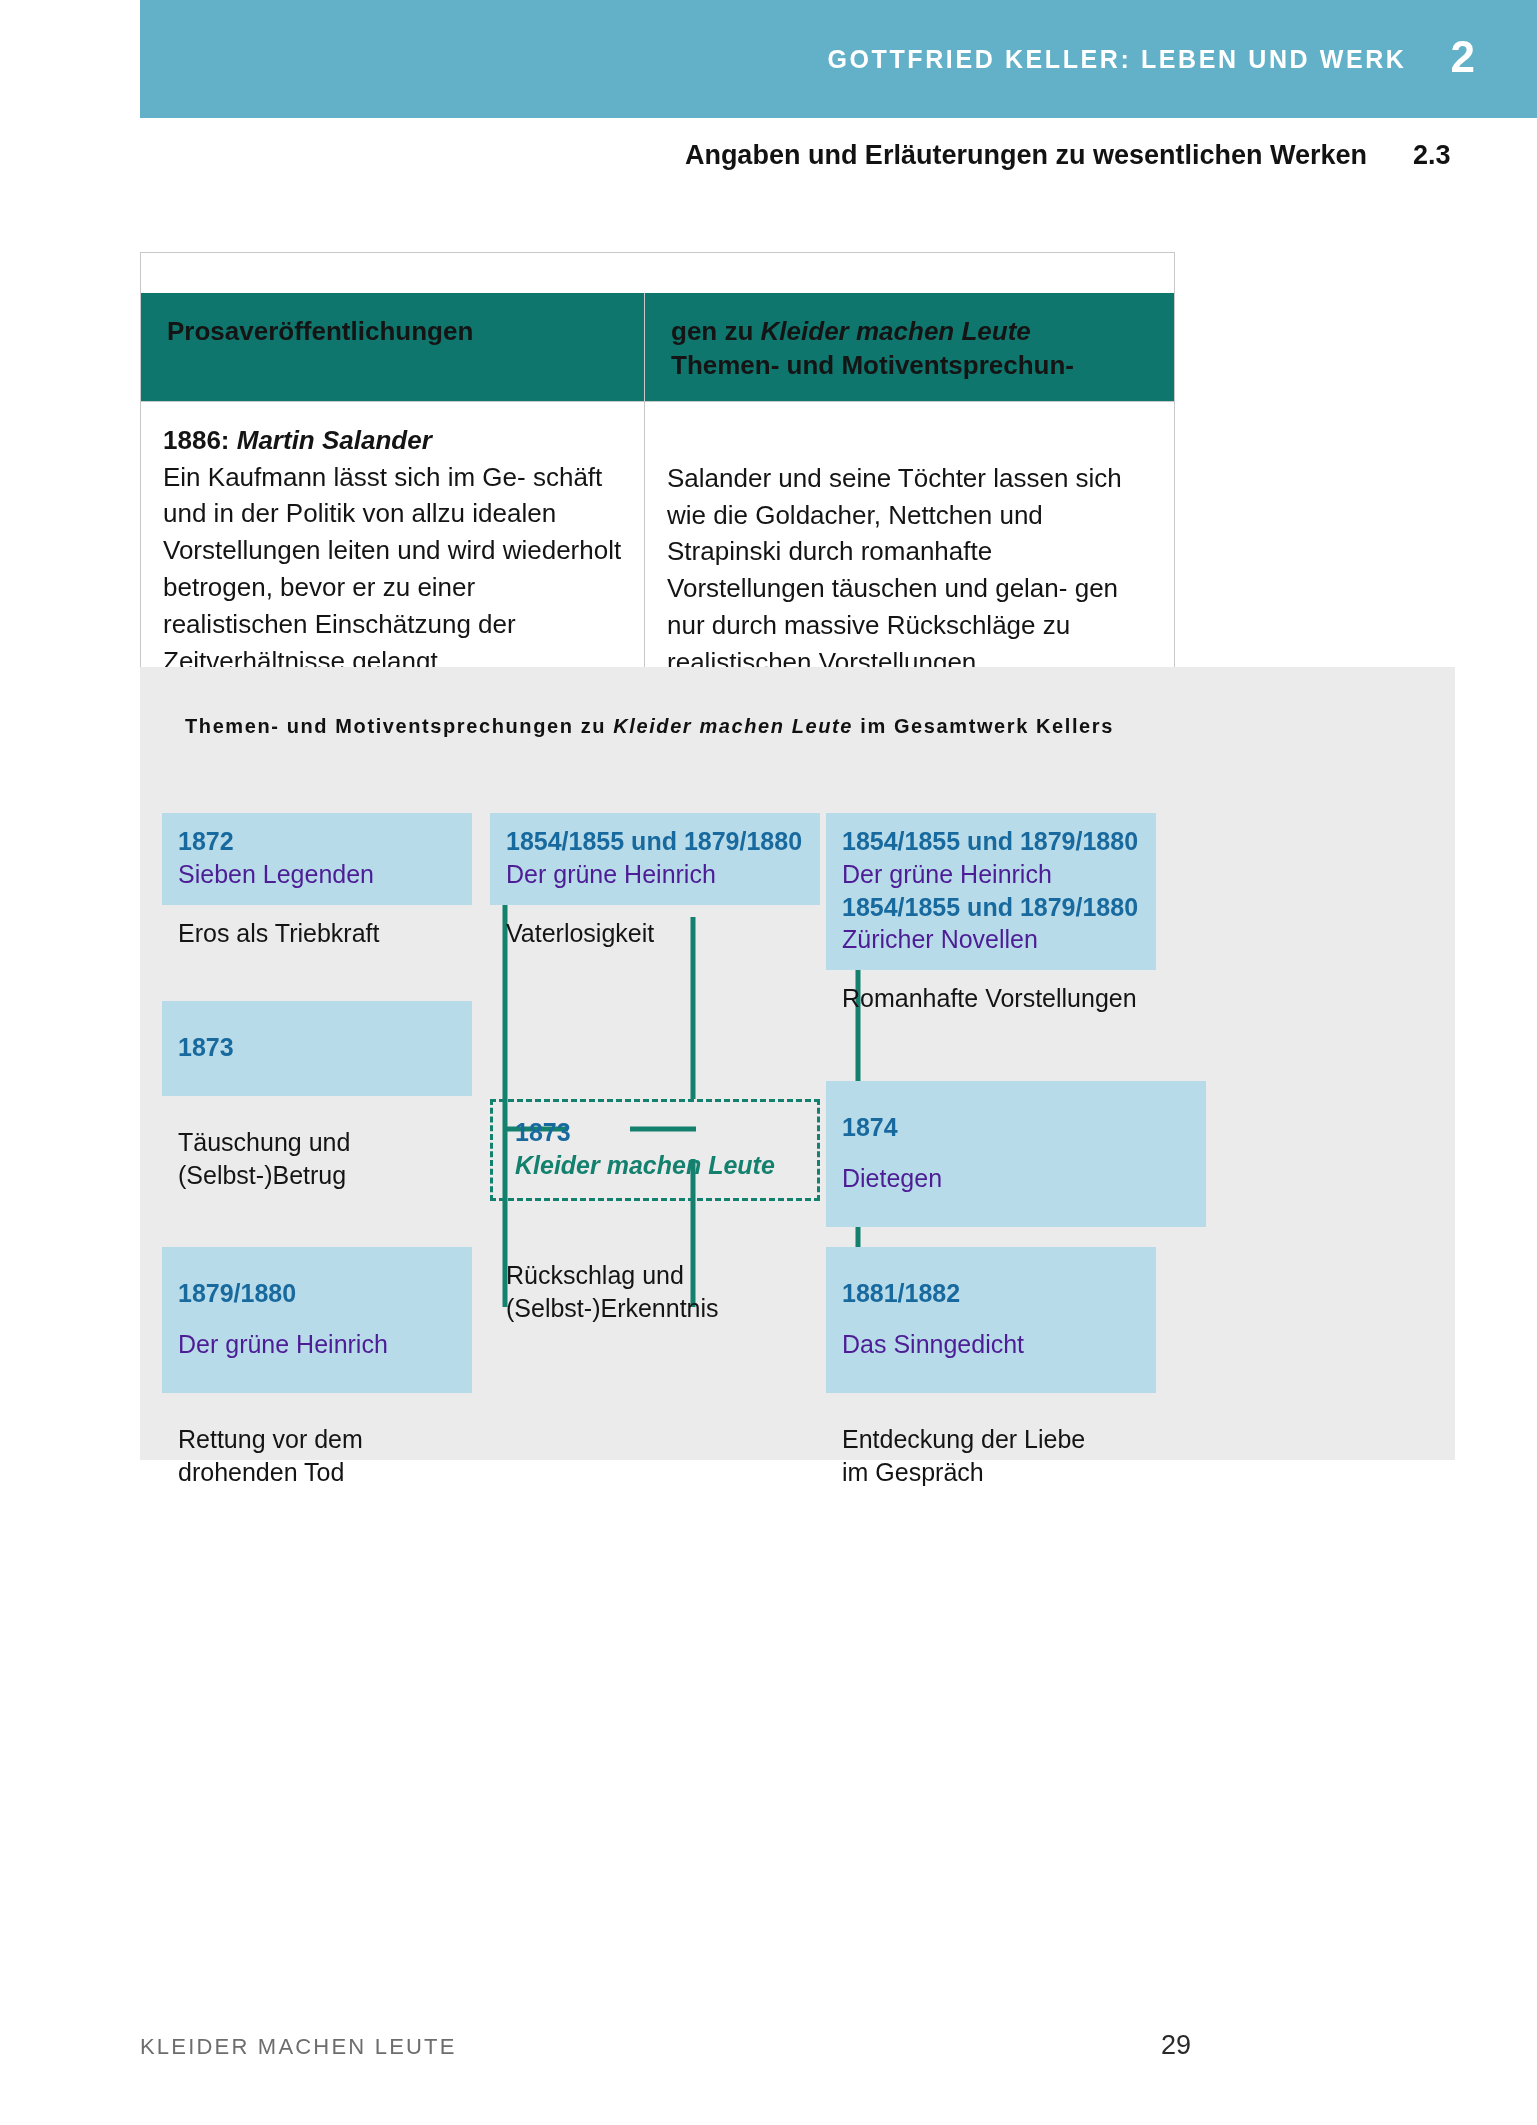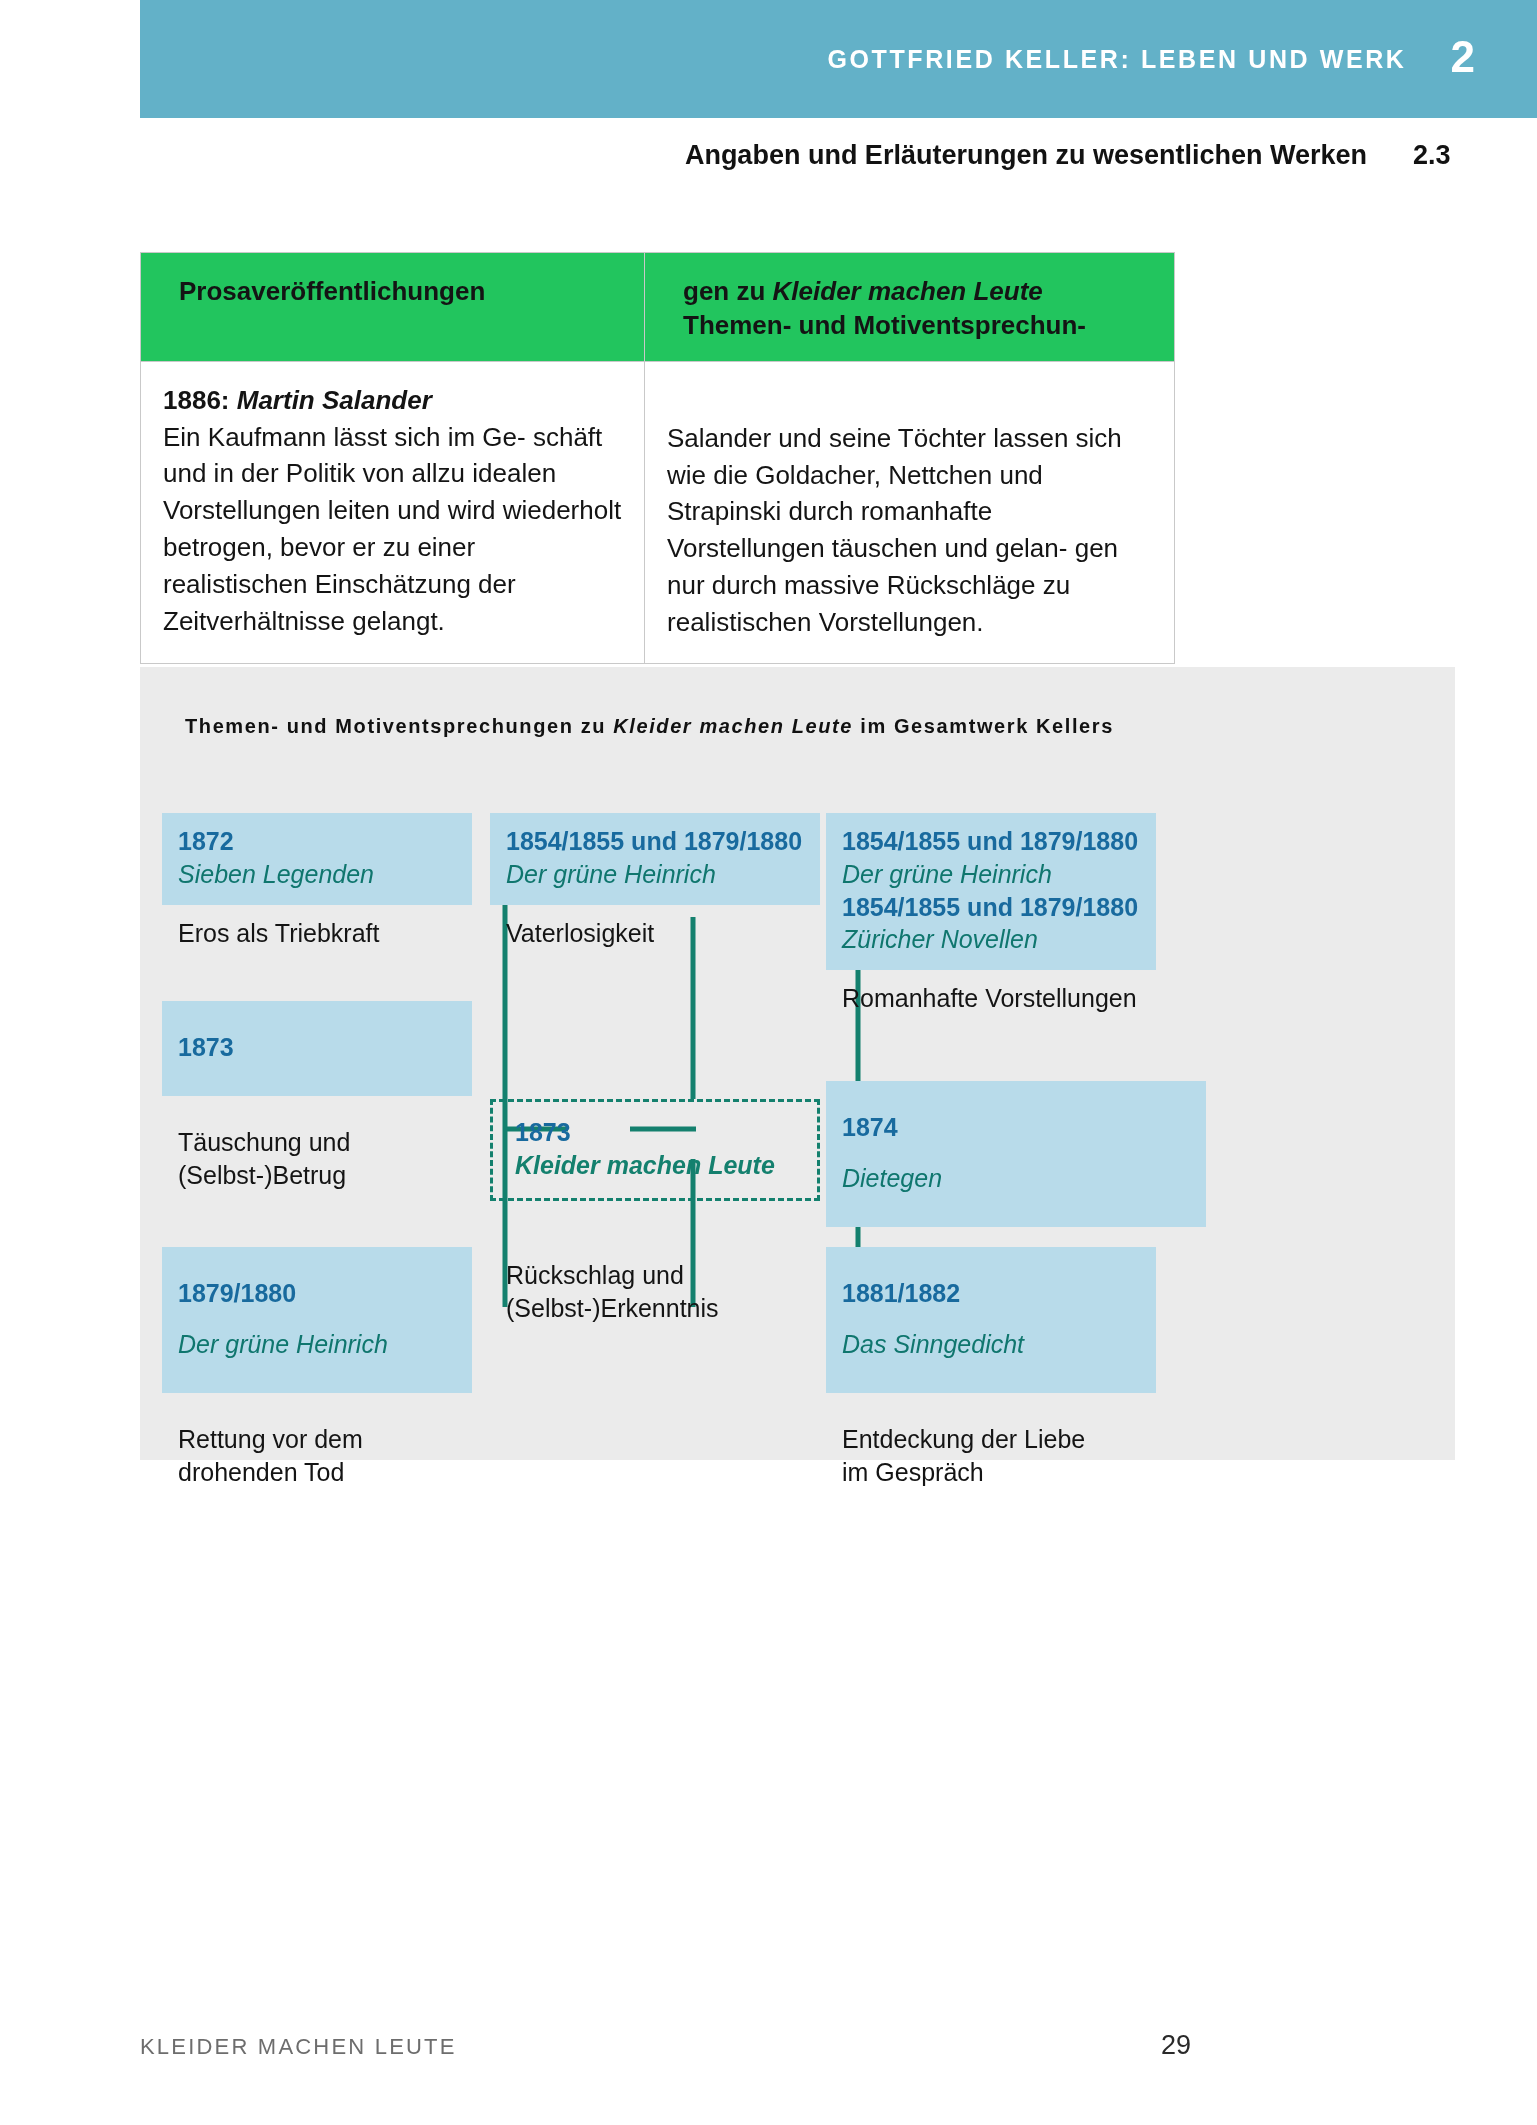--- a/index.html
+++ b/index.html
@@ -80,25 +80,26 @@
     border: 1px solid #c9c9c9;
     box-sizing: border-box;
     display: flex;
     flex-direction: column;
     background: #ffffff;
   }
   .table-row {
     display: flex;
   }
   .table-head .cell {
-    background: #22c55e;
+    background: #0f766e;
     font-weight: 700;
     font-size: 26px;
     line-height: 1.3;
-    padding: 22px 22px 18px 38px;
+    padding: 22px 22px 18px 26px;
+    margin-top: 40px;
   }
   .table-body .cell {
     background: #ffffff;
     font-size: 26px;
     line-height: 1.42;
     padding: 20px 22px 22px 22px;
   }
   .cell {
     box-sizing: border-box;
     color: #141414;
@@ -158,24 +159,23 @@
     padding: 12px 16px 14px 16px;
     box-sizing: border-box;
   }
   .node-year {
     color: #186a9e;
     font-weight: 700;
     font-size: 25px;
     line-height: 1.3;
   }
   .node-work {
-    font-style: italic;
     font-size: 25px;
     line-height: 1.32;
-    color: #0f766e;
+    color: #4c1d95;
   }
   .node-caption {
     padding: 12px 16px 0 16px;
     font-size: 25px;
     line-height: 1.33;
     color: #141414;
     box-sizing: border-box;
   }
   .node-center {
     background: transparent;

